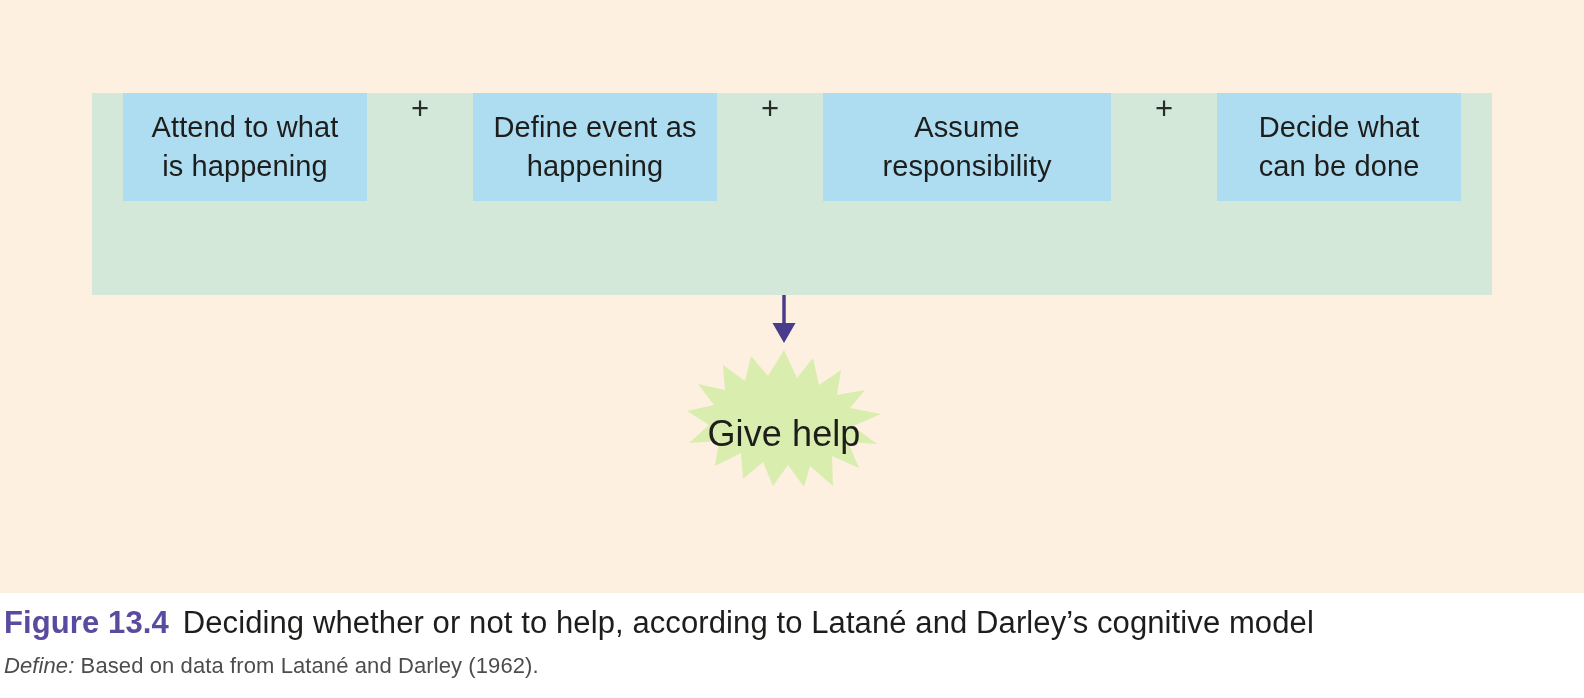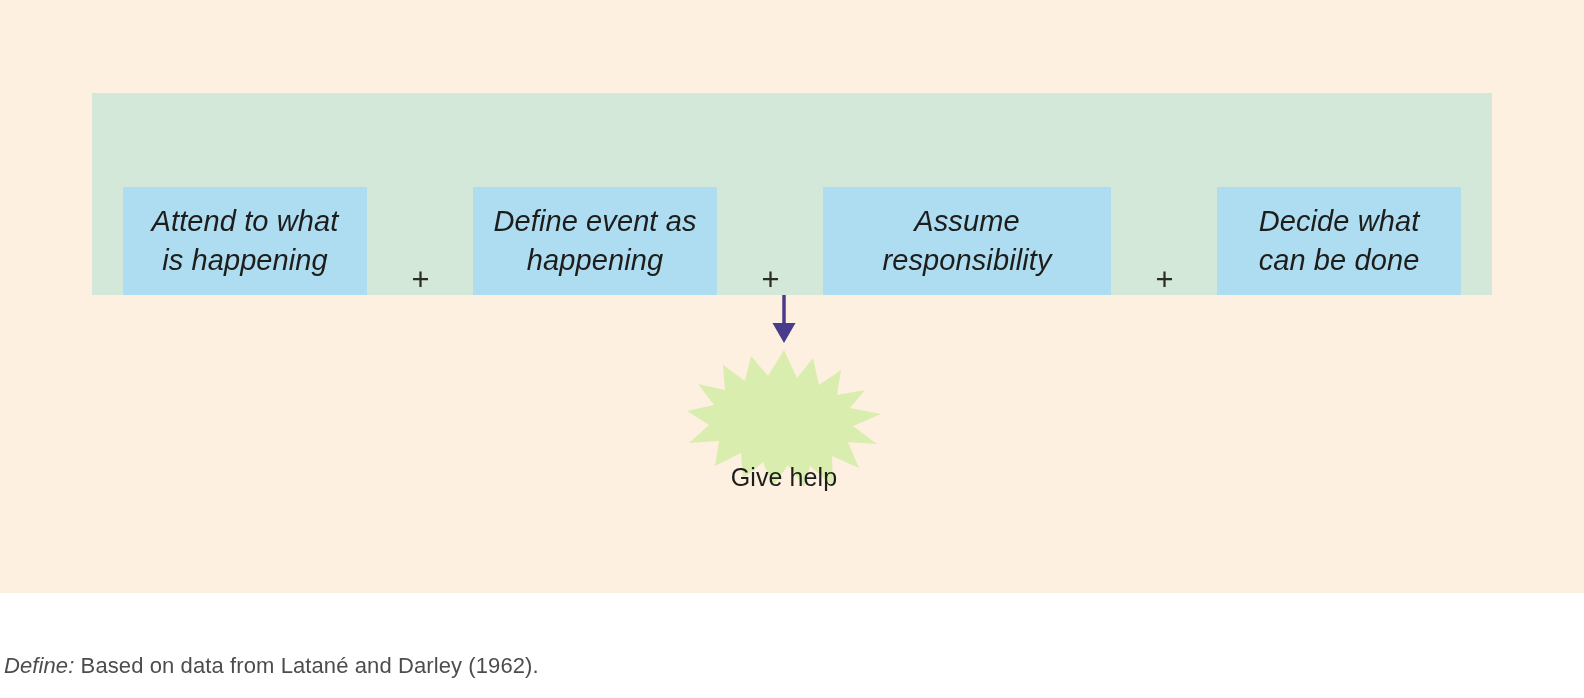--- a/index.html
+++ b/index.html
@@ -24,24 +24,23 @@
     background:#fdf0e0;
   }
 
   
   .green-band {
     position:absolute;
     left:92px; top:93px;
     width:1400px; height:202px;
     background:#d4e8da;
     display:flex;
-    align-items:flex-end;
+    align-items:flex-start;
     justify-content:center;
     gap:0px;
-    font-style:italic;
   }
 
   .stage-box {
     background:#aedcf0;
     color:#1d1d1b;
     display:flex;
     align-items:center;
     justify-content:center;
     text-align:center;
     font-size:29px;
@@ -72,26 +71,26 @@
   }
 
   
   .star-wrap {
     position:absolute;
     left:685px; top:348px;
     width:198px; height:140px;
   }
   .star-label {
     position:absolute;
-    left:0; top:4px;
+    left:0; top:16px;
     width:198px; height:140px;
     display:flex;
-    align-items:flex-end;
+    align-items:center;
     justify-content:center;
-    font-size:25px;
+    font-size:36px;
     color:#1d1d1b;
     letter-spacing:0.1px;
     pointer-events:none;
   }
 
   
   .caption-area {
     position:absolute;
     left:0; top:593px;
     width:1584px; height:105px;
@@ -167,18 +166,21 @@
   <div class="star-wrap">
     <svg width="198" height="140" viewBox="0 0 198 140" xmlns="http://www.w3.org/2000/svg">
       <polygon fill="#d9edae" points="99,2 112,30 128,10 134,37 156,22 152,47 180,42 165,60 196,66 168,78 192,96 163,94 174,120 147,108 148,138 125,118 119,139 103,117 88,138 78,114 58,131 56,105 30,118 34,93 4,95 24,77 2,63 29,57 13,36 40,42 38,17 60,33 66,8 83,28"></polygon>
     </svg>
     <div class="star-label">
       <span>Give help</span>
     </div>
   </div>
 
   <div class="caption-area">
+    <div class="caption-line">
+      <span class="caption-figno">Figure 13.4</span><span>Deciding whether or not to help, according to Latané and Darley’s cognitive model</span>
+    </div>
     <div class="source-line">
       <span class="source-word">Define:</span><span> Based on data from Latané and Darley (1962).</span>
     </div>
   </div>
 
 </div>
 
 </body></html>

